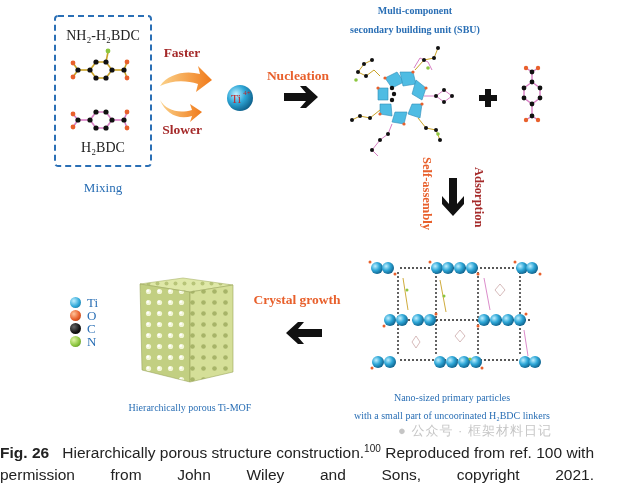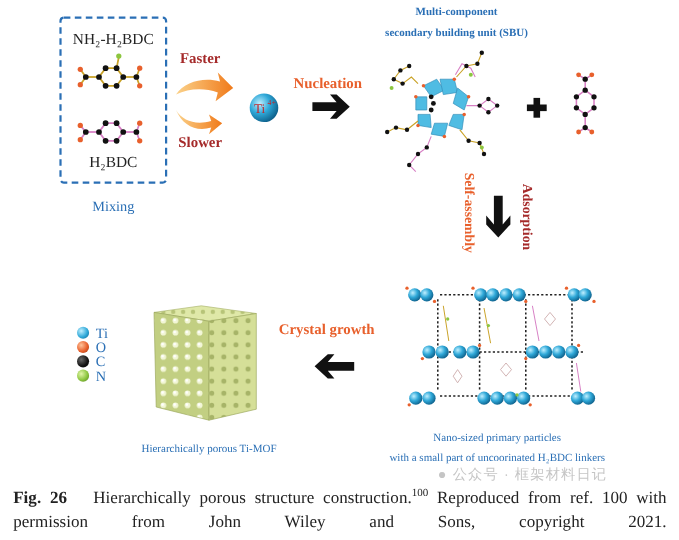--- a/index.html
+++ b/index.html
@@ -1,20 +1,20 @@
 <!DOCTYPE html>
 <html><head>
 <meta charset="utf-8">
 <style>
   html, body { margin:0; padding:0; background:#fff; }
   body { width:617px; height:491px; position:relative; overflow:hidden; font-family:"Liberation Serif", serif; }
   .abs { position:absolute; }
   .blue { color:#2a6fb5; }
   #fig { position:absolute; left:0; top:0; width:617px; height:430px; }
-  .caption { position:absolute; left:12px; top:438px; width:594px; font-family:Liberation Serif, serif; font-size:15.5px; line-height:22px; color:#222; text-align:justify; }
+  .caption { position:absolute; left:0; top:438px; width:594px; font-family:Liberation Sans, sans-serif; font-size:15.5px; line-height:22px; color:#222; text-align:justify; }
   .caption b { font-weight:bold; }
   .cap-line1 { text-align-last: justify; }
   .watermark { position:absolute; left:398px; top:422px; font-family:Liberation Sans, sans-serif; font-size:13px; color:rgba(150,150,150,0.55); letter-spacing:1px; }
   .legend-row { display:flex; align-items:center; height:13px; font-size:13px; }
   .legend-dot { width:11px; height:11px; border-radius:50%; margin-right:6px; }
 </style>
 </head>
 <body>
 
 <svg id="fig" viewBox="0 0 617 430" xmlns="http://www.w3.org/2000/svg">

